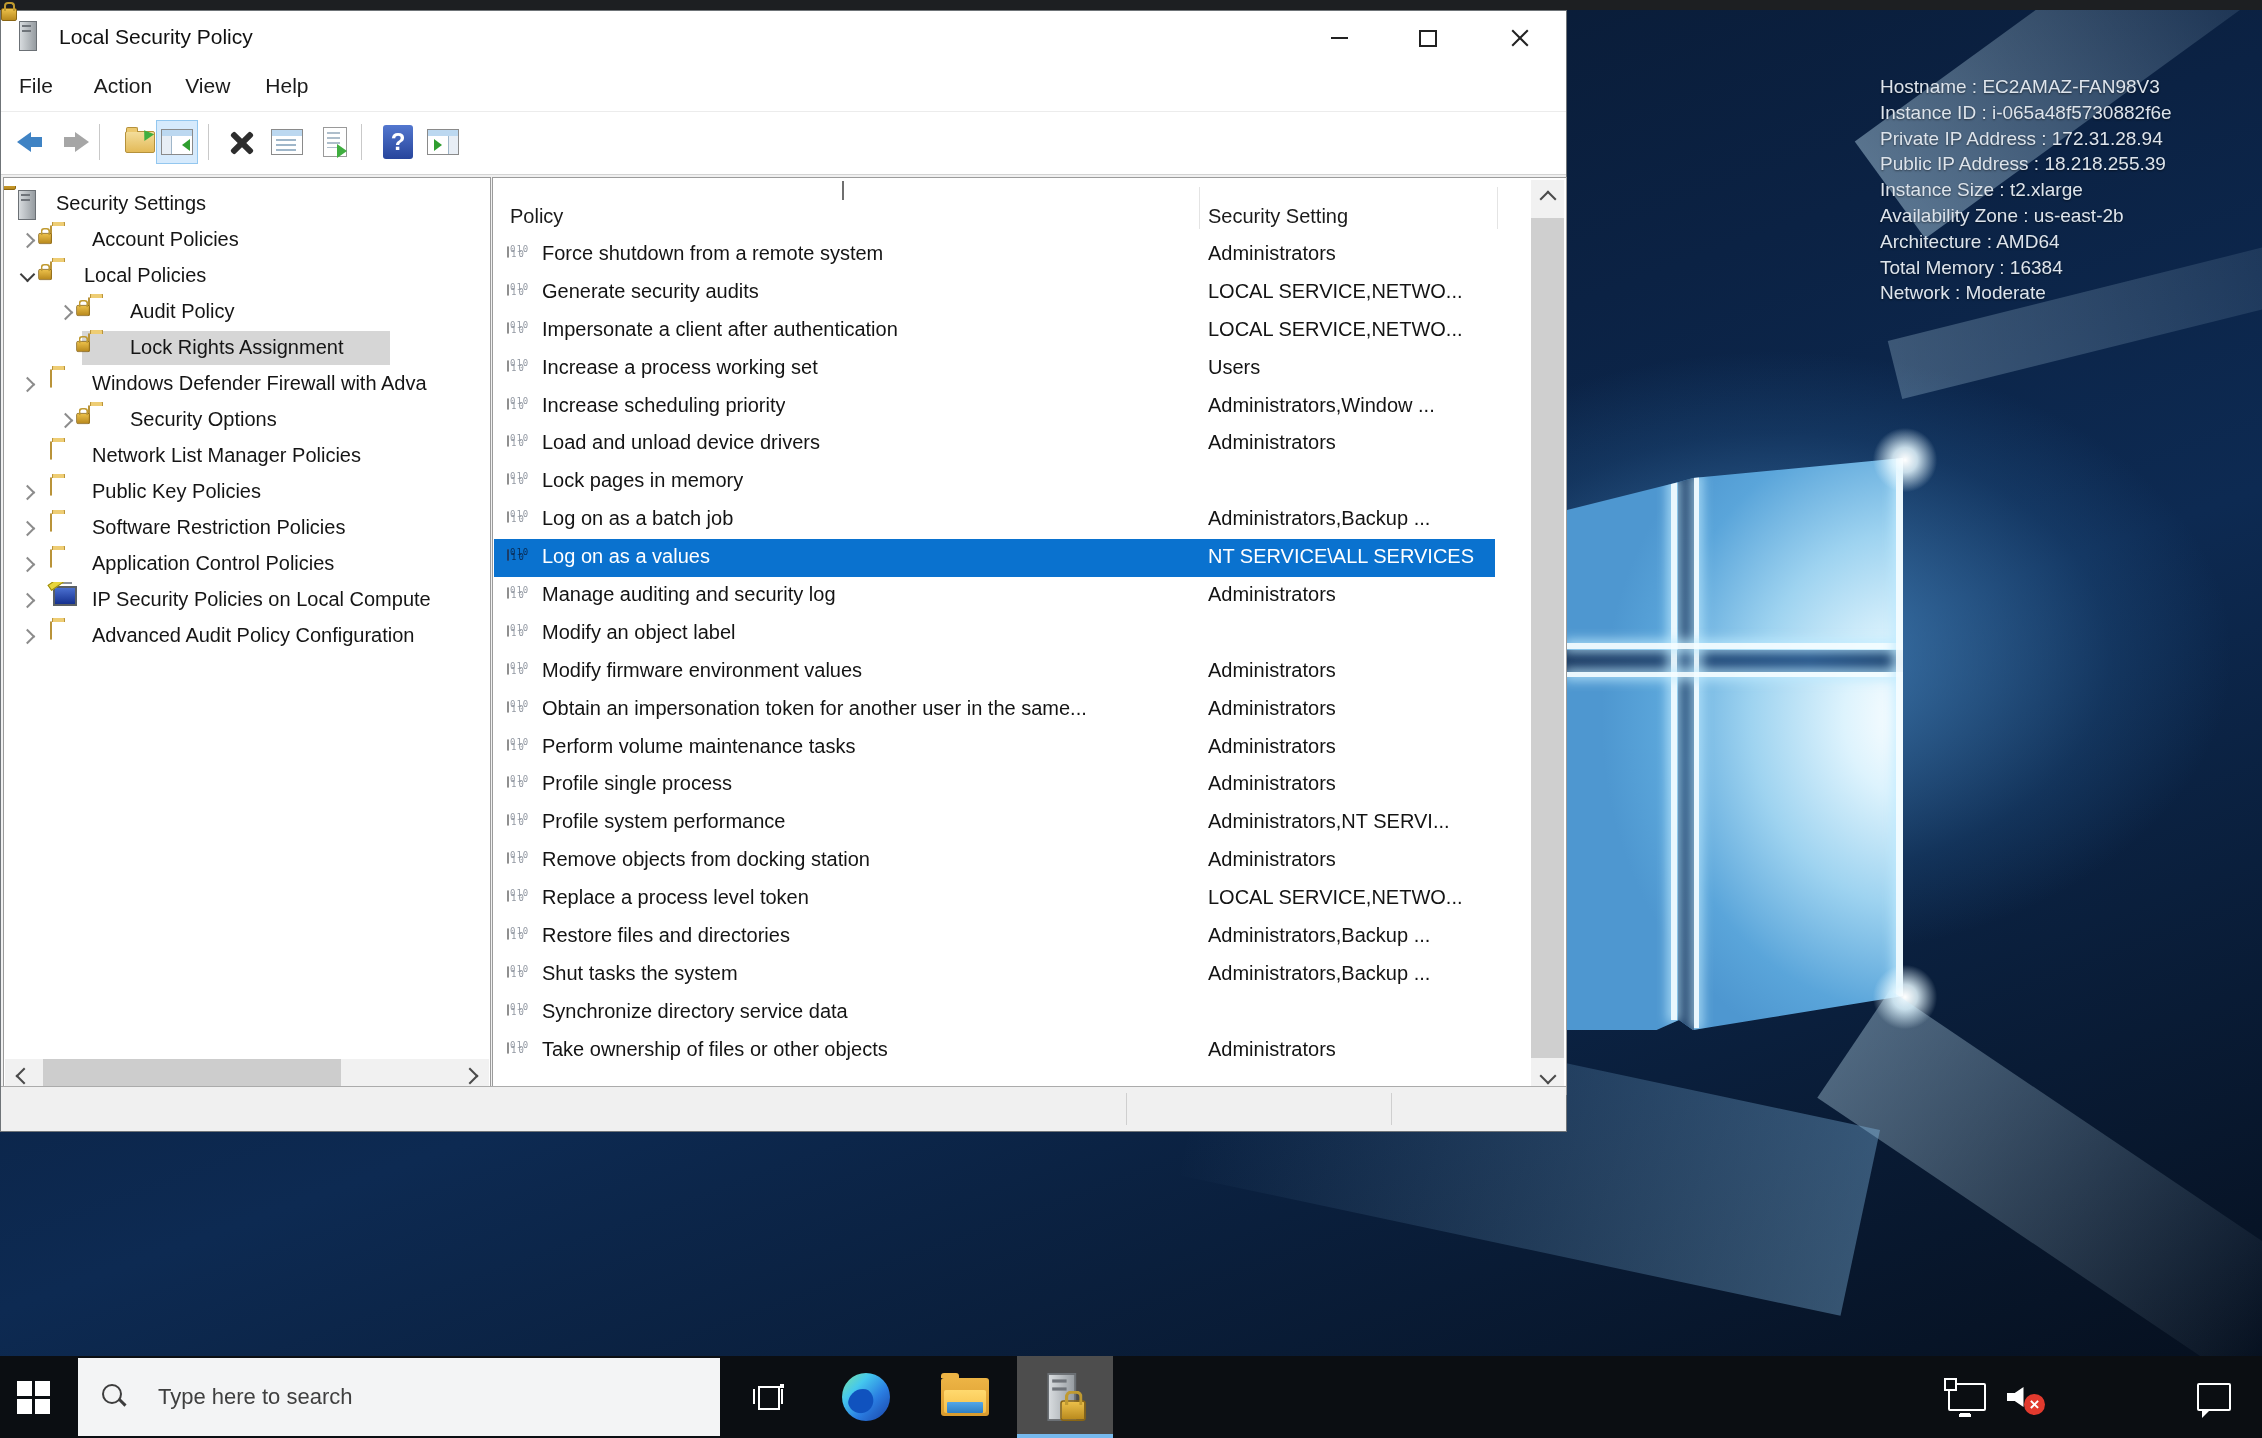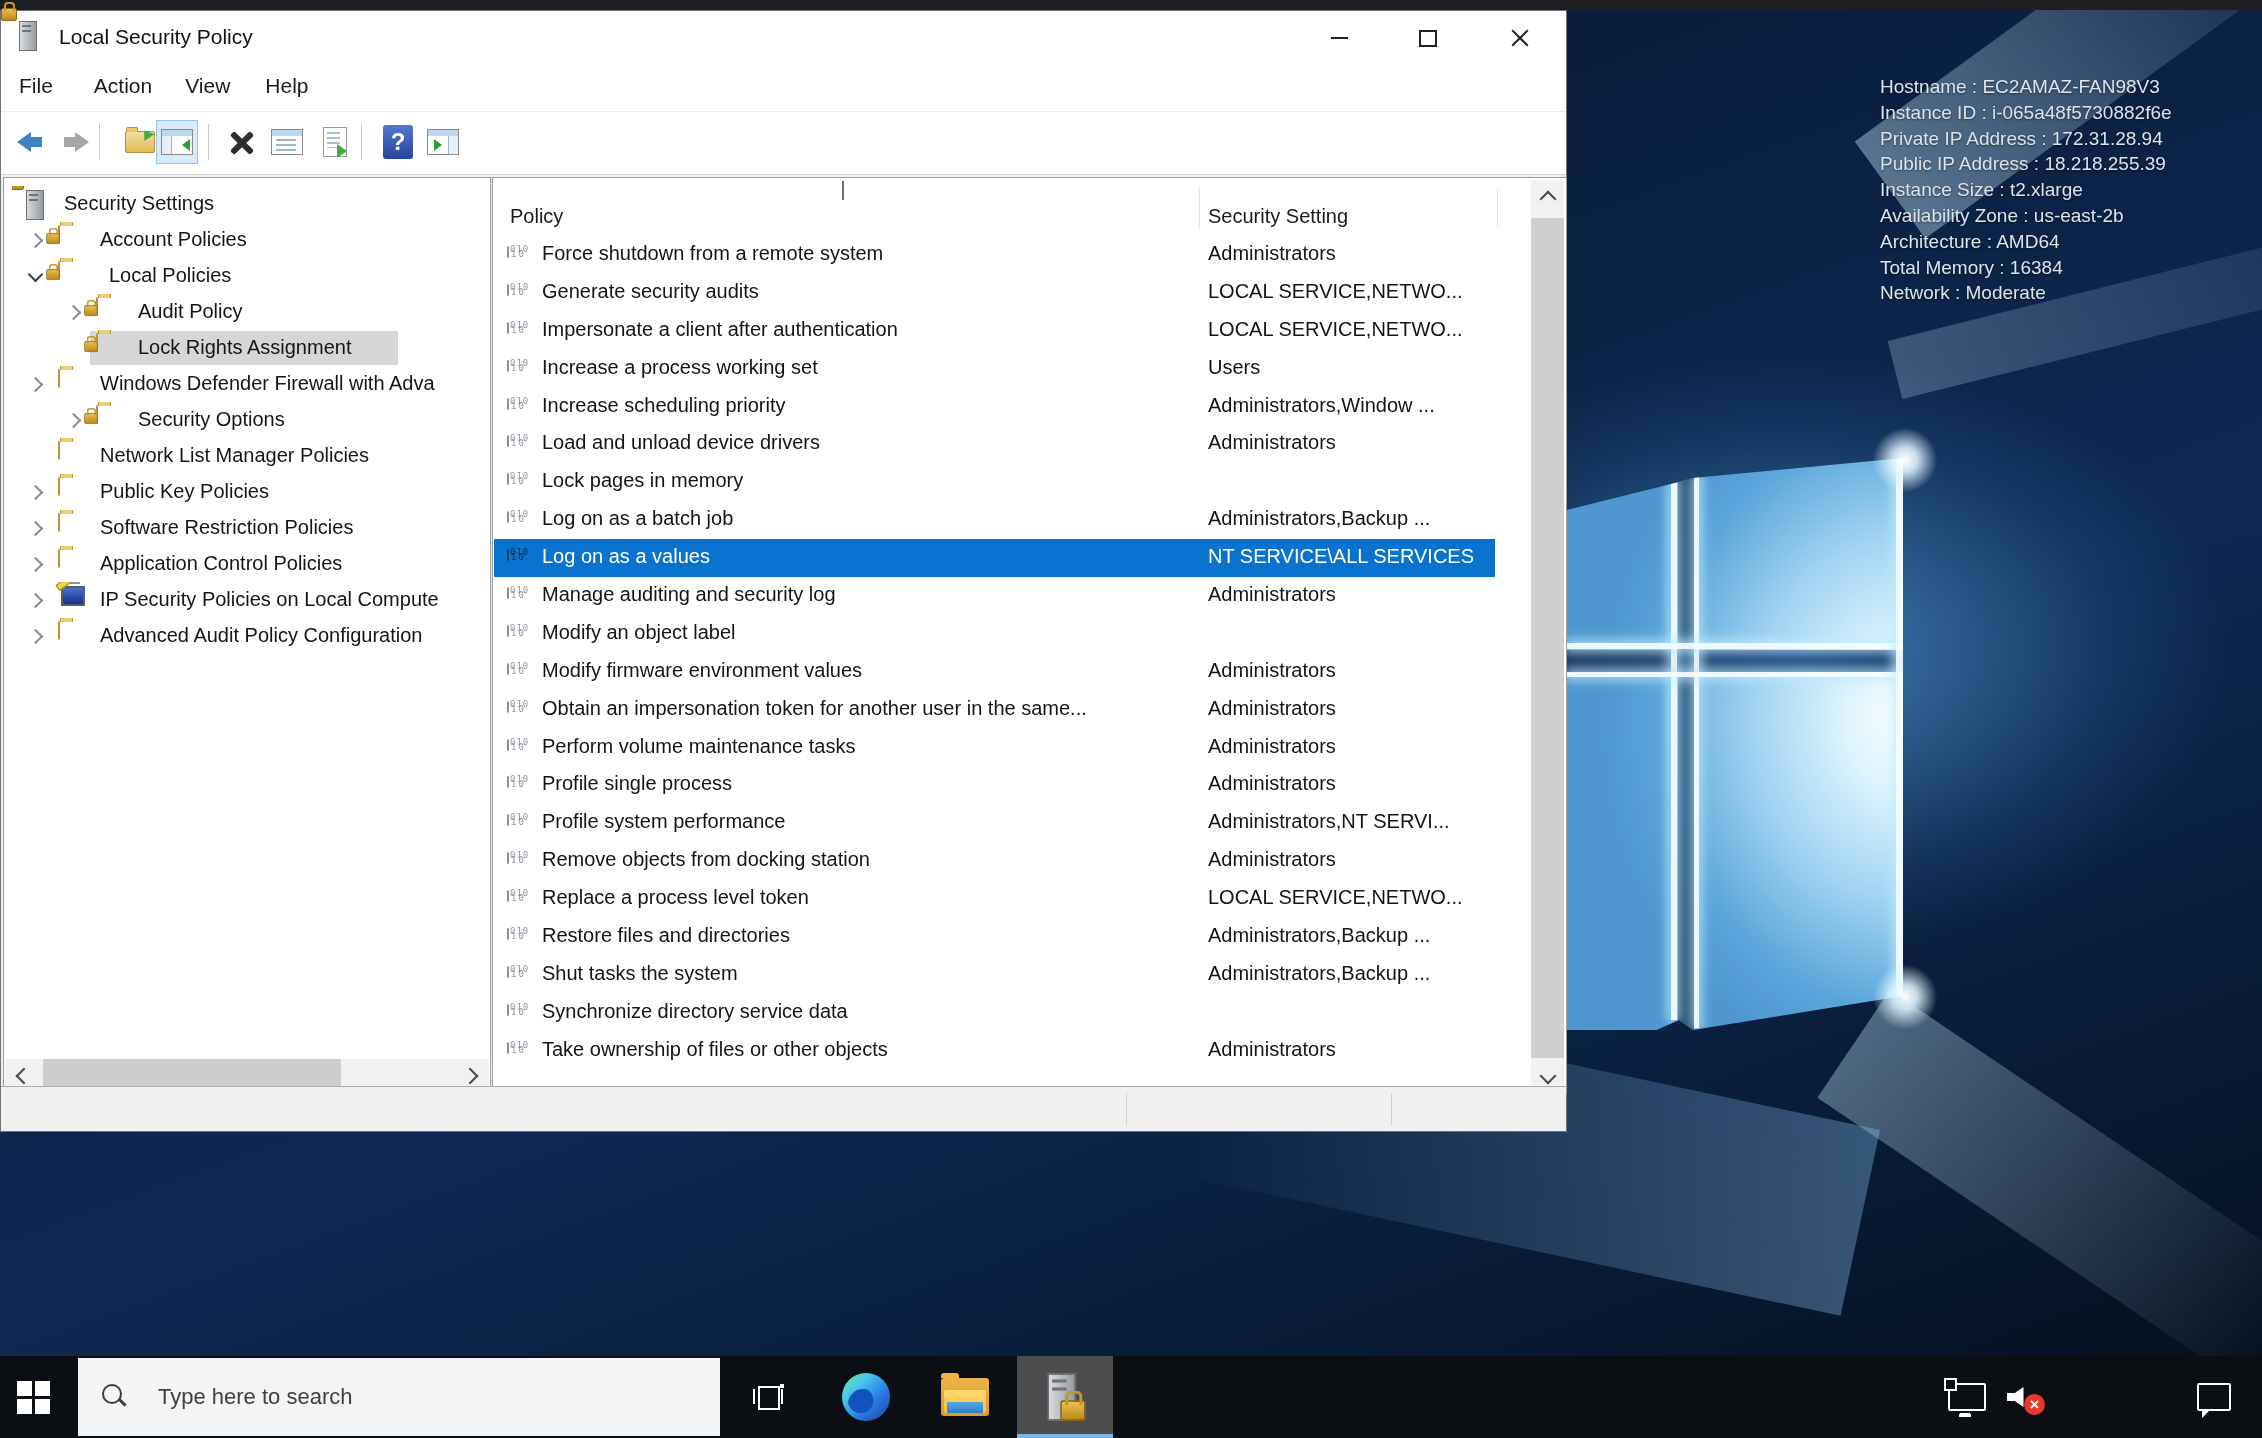--- a/index.html
+++ b/index.html
@@ -92,21 +92,21 @@
   .helpico{width:30px;height:34px;border-radius:3px;background:linear-gradient(#5377cf,#27459c);
     color:#fff;font-weight:bold;font-size:24px;display:flex;align-items:center;justify-content:center;}
 
   
   #main{position:absolute;left:0;top:164px;width:100%;height:922px;background:#f0f0f0;}
   .panel{position:absolute;top:2px;height:918px;background:#fff;border:1px solid #9b9b9b;box-sizing:border-box;}
   #treepanel{left:2px;width:488px;}
   #listpanel{left:491px;width:1075px;}
 
   
-  #tree-items{position:absolute;left:0;top:8px;width:100%;padding-left:8px;}
+  #tree-items{position:absolute;left:0;top:8px;width:100%;}
   .titem{position:relative;height:36px;white-space:nowrap;overflow:hidden;}
   .titem .lbl{position:absolute;top:6px;font-size:20px;color:#151515;}
   .titem .selbox{position:absolute;left:78px;top:1px;width:308px;height:34px;background:#d6d6d6;}
   .chev{position:absolute;width:9px;height:9px;}
   .chev.right{border-right:2px solid #8c8c8c;border-bottom:2px solid #8c8c8c;transform:rotate(-45deg);top:13px;}
   .chev.down{border-right:2px solid #3e3e3e;border-bottom:2px solid #3e3e3e;transform:rotate(45deg);top:11px;}
   
   .ico{position:absolute;top:4px;}
   .srv{position:relative;width:26px;height:30px;}
   .srv .tower{position:absolute;left:2px;top:0;width:16px;height:28px;background:linear-gradient(90deg,#d7dbde,#969ca1);border:1px solid #6b7075;}
@@ -322,21 +322,21 @@
               <span class="lbl" style="left:52px">Security Settings</span>
             </div>
             <div class="titem">
               <span class="chev right" style="left:18px"></span>
               <span class="ico" style="left:46px"><span class="folderico locked"><span class="lockg"></span></span></span>
               <span class="lbl" style="left:88px">Account Policies</span>
             </div>
             <div class="titem">
               <span class="chev down" style="left:18px"></span>
               <span class="ico" style="left:46px"><span class="folderico locked"><span class="lockg"></span></span></span>
-              <span class="lbl" style="left:97px">Local Policies</span>
+              <span class="lbl" style="left:80px">Local Policies</span>
             </div>
             <div class="titem">
               <span class="chev right" style="left:56px"></span>
               <span class="ico" style="left:84px"><span class="folderico locked"><span class="lockg"></span></span></span>
               <span class="lbl" style="left:126px">Audit Policy</span>
             </div>
             <div class="titem">
               <span class="selbox"></span>
               <span class="ico" style="left:84px"><span class="folderico locked"><span class="lockg"></span></span></span>
               <span class="lbl" style="left:126px">Lock Rights Assignment</span>

